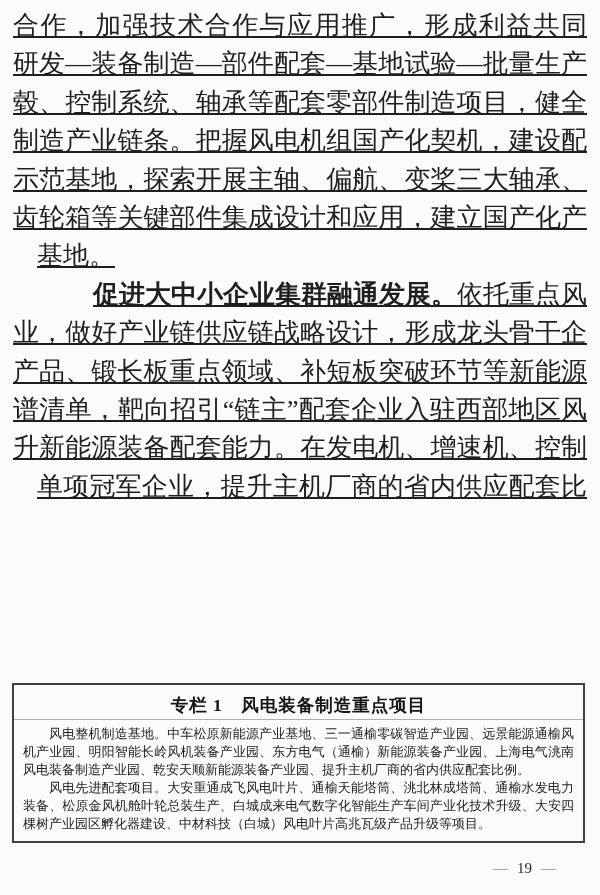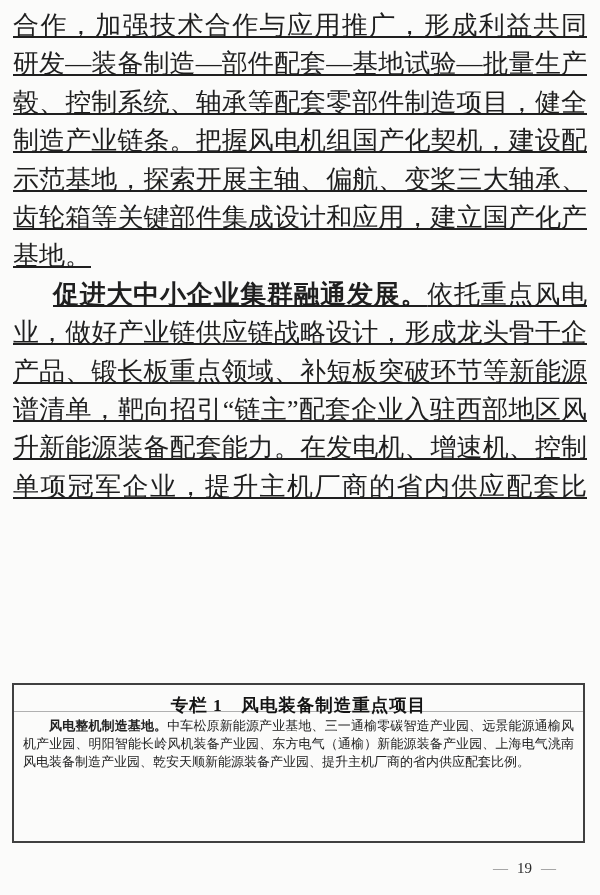--- a/index.html
+++ b/index.html
@@ -17,49 +17,49 @@
   .body-text { position: absolute; left: 13px; right: 13px; top: 7px; }
   .tline {
     font-size: 26px;
     height: 38.4px;
     line-height: 38.4px;
     text-align: justify;
     text-align-last: justify;
     overflow: hidden;
     text-decoration: underline;
   }
-  .tline.lastline { text-align-last: left; }
+  .tline.lastline { text-align-last: left; margin-left: 24px; }
   .tline.firstline { text-indent: 40px; }
-  .lead-bold { font-weight: 700; }
+  .lead-bold { font-weight: 700; margin-left: 40px; }
 
   
   .callout {
     position: absolute;
     left: 12px; top: 683px;
     width: 573px; height: 160px;
     border: 2px solid #404040;
   }
   .callout-title {
-    height: 27px; line-height: 41px;
+    height: 35px; line-height: 41px;
     text-align: center;
     font-weight: 700;
     font-size: 17.5px;
     letter-spacing: 1px;
     border-bottom: 1px solid #b0b0b0;
     color: #141414;
   }
   .callout-body { padding: 5px 9px 0 9px; }
   .callout-body p {
     font-size: 13px;
     line-height: 18px;
     text-align: justify;
     text-indent: 2em;
     color: #222;
   }
-  .c-lead { font-weight: 700; margin-top: 28px; }
+  .c-lead { font-weight: 400; margin-top: 28px; }
 
   
   .pagenum {
     position: absolute;
     top: 858px; right: 44px;
     font-size: 15px;
     line-height: 20px;
     color: #2b2b2b;
     display: flex;
     align-items: center;
@@ -91,20 +91,23 @@
     <div class="tline">升新能源装备配套能力。在发电机、增速机、控制系统、变流器</div>
     <div class="tline lastline">单项冠军企业，提升主机厂商的省内供应配套比例。</div>
   </div>
 
   <div class="callout">
     <div class="callout-title">专栏 1　风电装备制造重点项目</div>
     <div class="callout-body">
       <p>
         <span class="c-lead">风电整机制造基地。</span><span>中车松原新能源产业基地、三一通榆零碳智造产业园、远景能源通榆风机产业园、明阳智能长岭风机装备产业园、东方电气（通榆）新能源装备产业园、上海电气洮南风电装备制造产业园、乾安天顺新能源装备产业园、提升主机厂商的省内供应配套比例。</span>
       </p>
+      <p>
+        <span class="c-lead">风电先进配套项目。</span><span>大安重通成飞风电叶片、通榆天能塔筒、洮北林成塔筒、通榆水发电力装备、松原金风机舱叶轮总装生产、白城成来电气数字化智能生产车间产业化技术升级、大安四棵树产业园区孵化器建设、中材科技（白城）风电叶片高兆瓦级产品升级等项目。</span>
+      </p>
     </div>
   </div>
 
   <div class="pagenum">
     <span class="dash">—</span>
     <span>19</span>
     <span class="dash">—</span>
   </div>
 
 </div>

